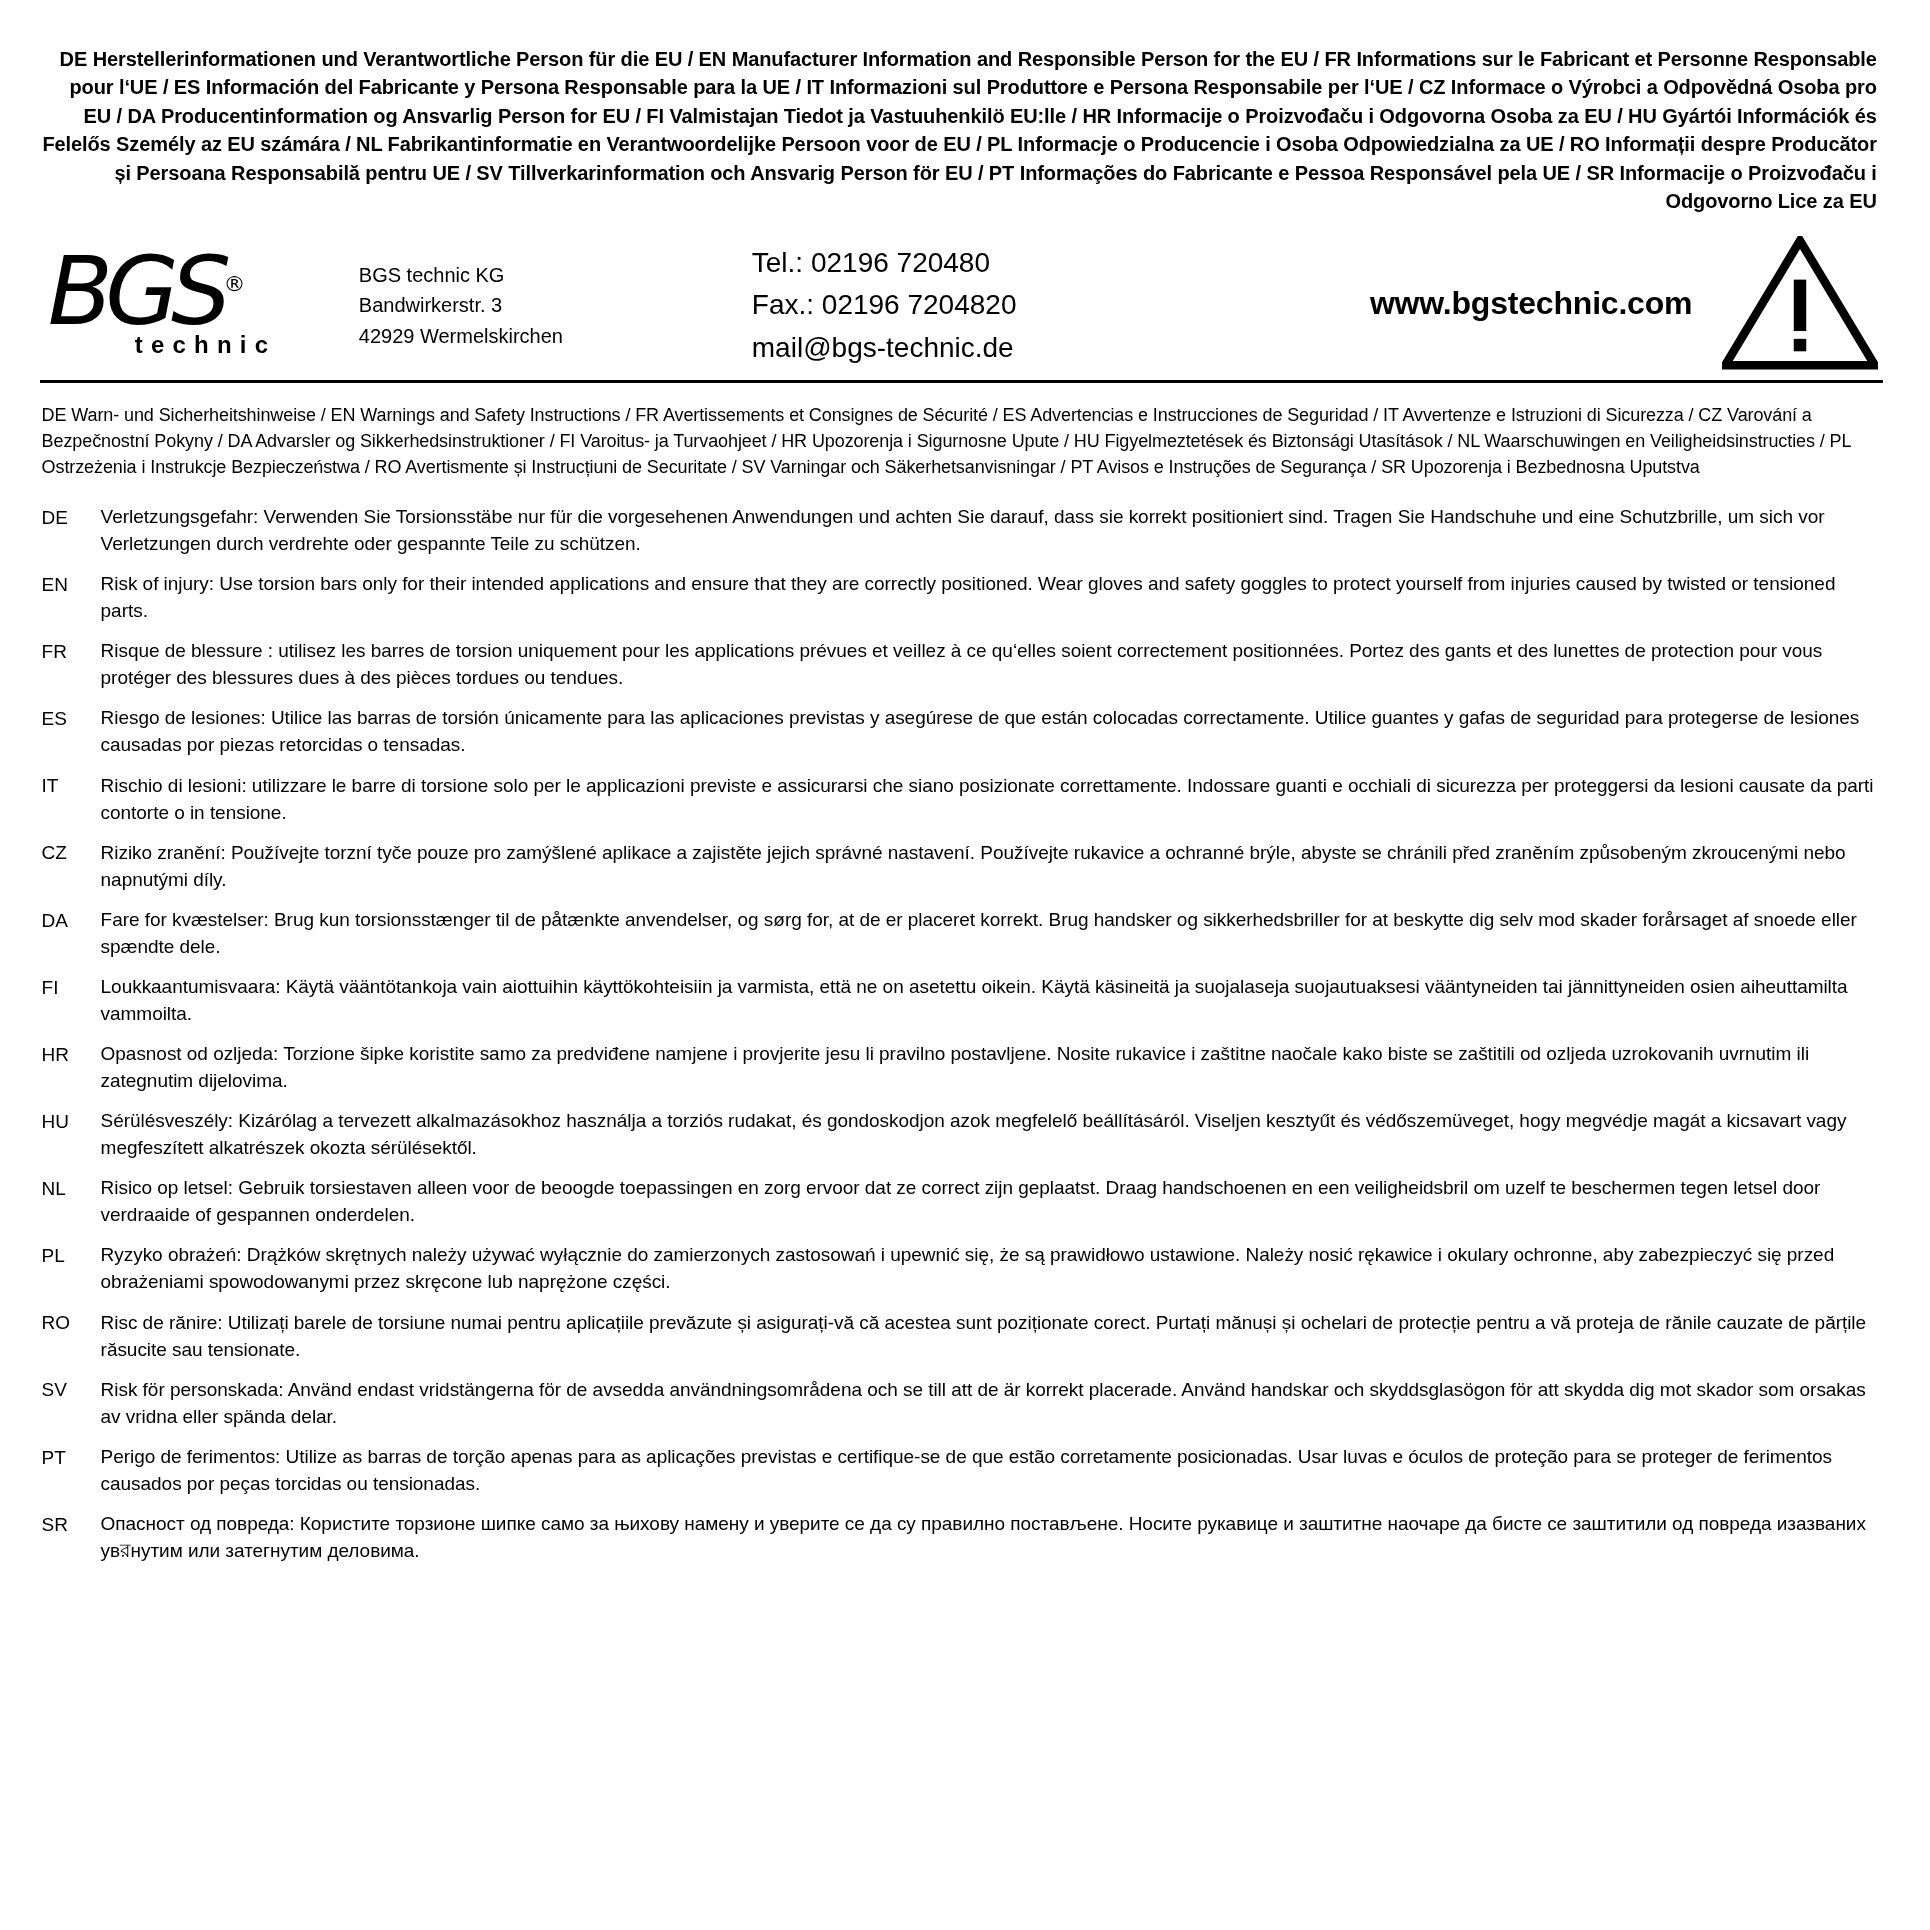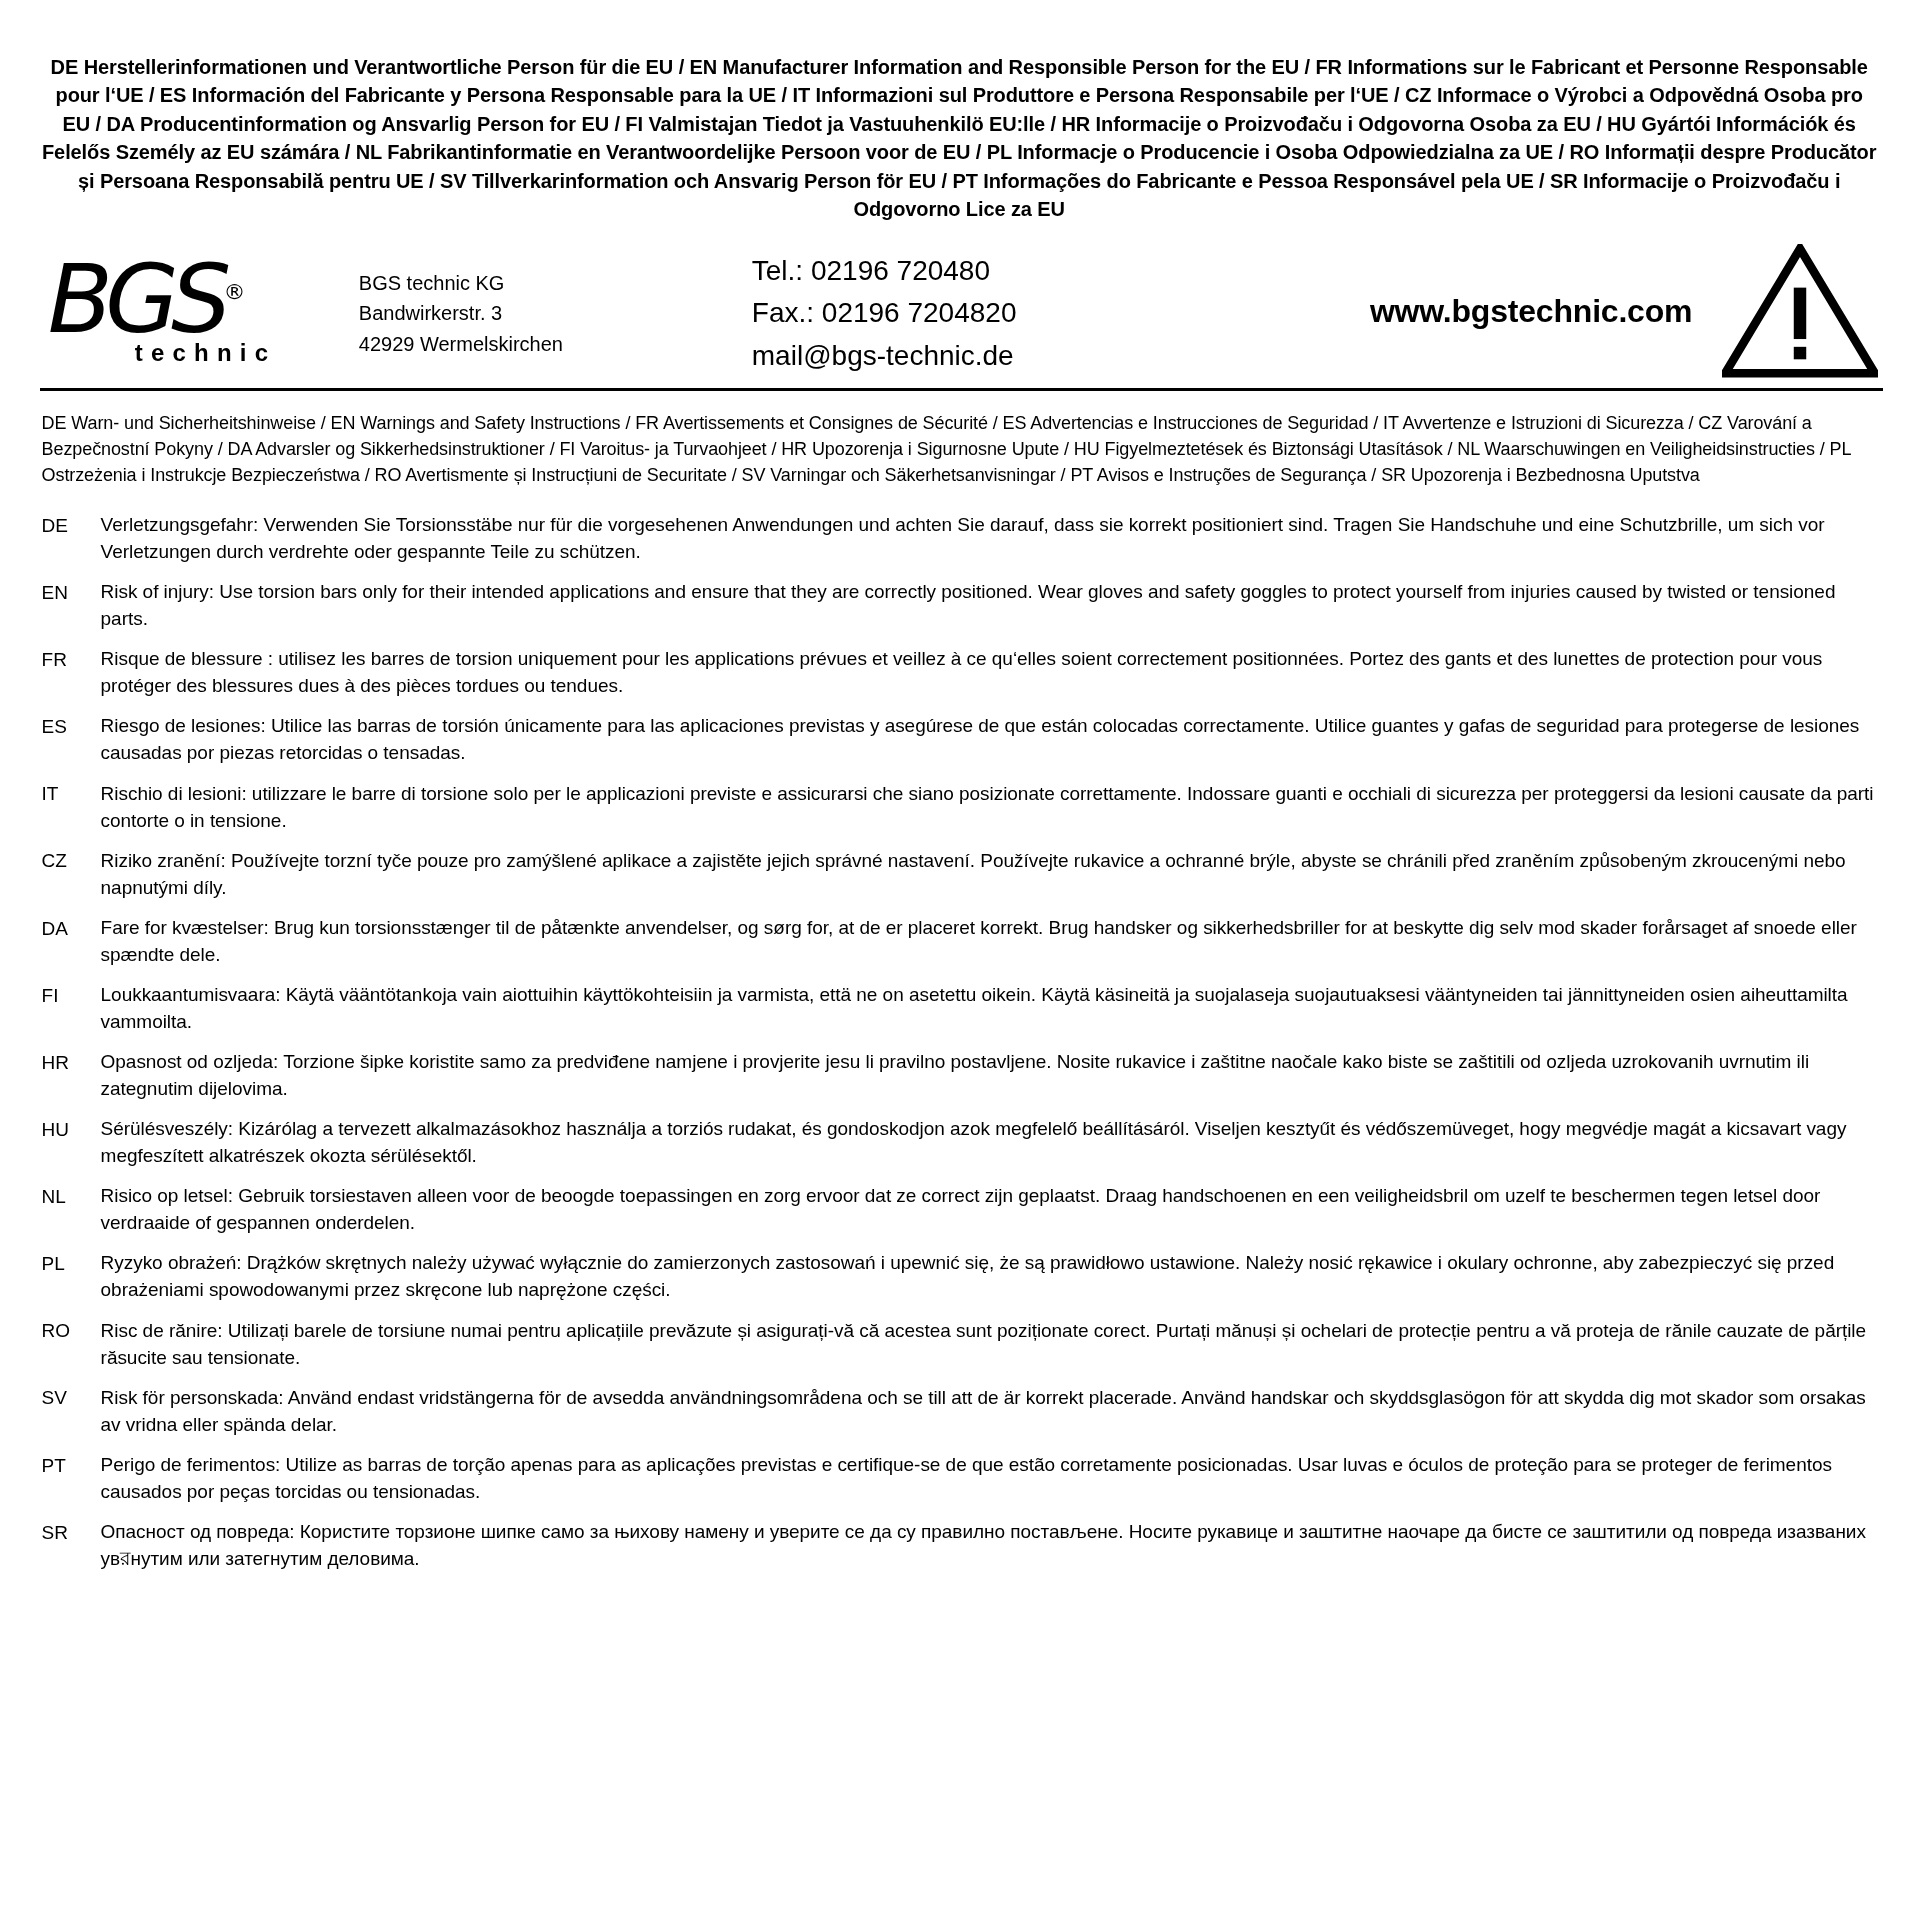--- a/index.html
+++ b/index.html
@@ -21,22 +21,22 @@
     padding: 37px 47px 0 40px;
     position: relative;
   }
 
   
   .header-langs {
     font-size: 20px;
     font-weight: bold;
     line-height: 1.42;
     letter-spacing: -0.1px;
-    text-align: center;
-    margin: 16px 0 14px 0;
+    text-align: right;
+    margin: 8px 0 14px 0;
     padding: 0 6.2px 0 1.6px;
   }
 
   
   .company-block {
     display: flex;
     align-items: center;
     padding: 4.7px 0 7.8px 0;
     border-bottom: 3.9px solid #000;
     margin-bottom: 0;

